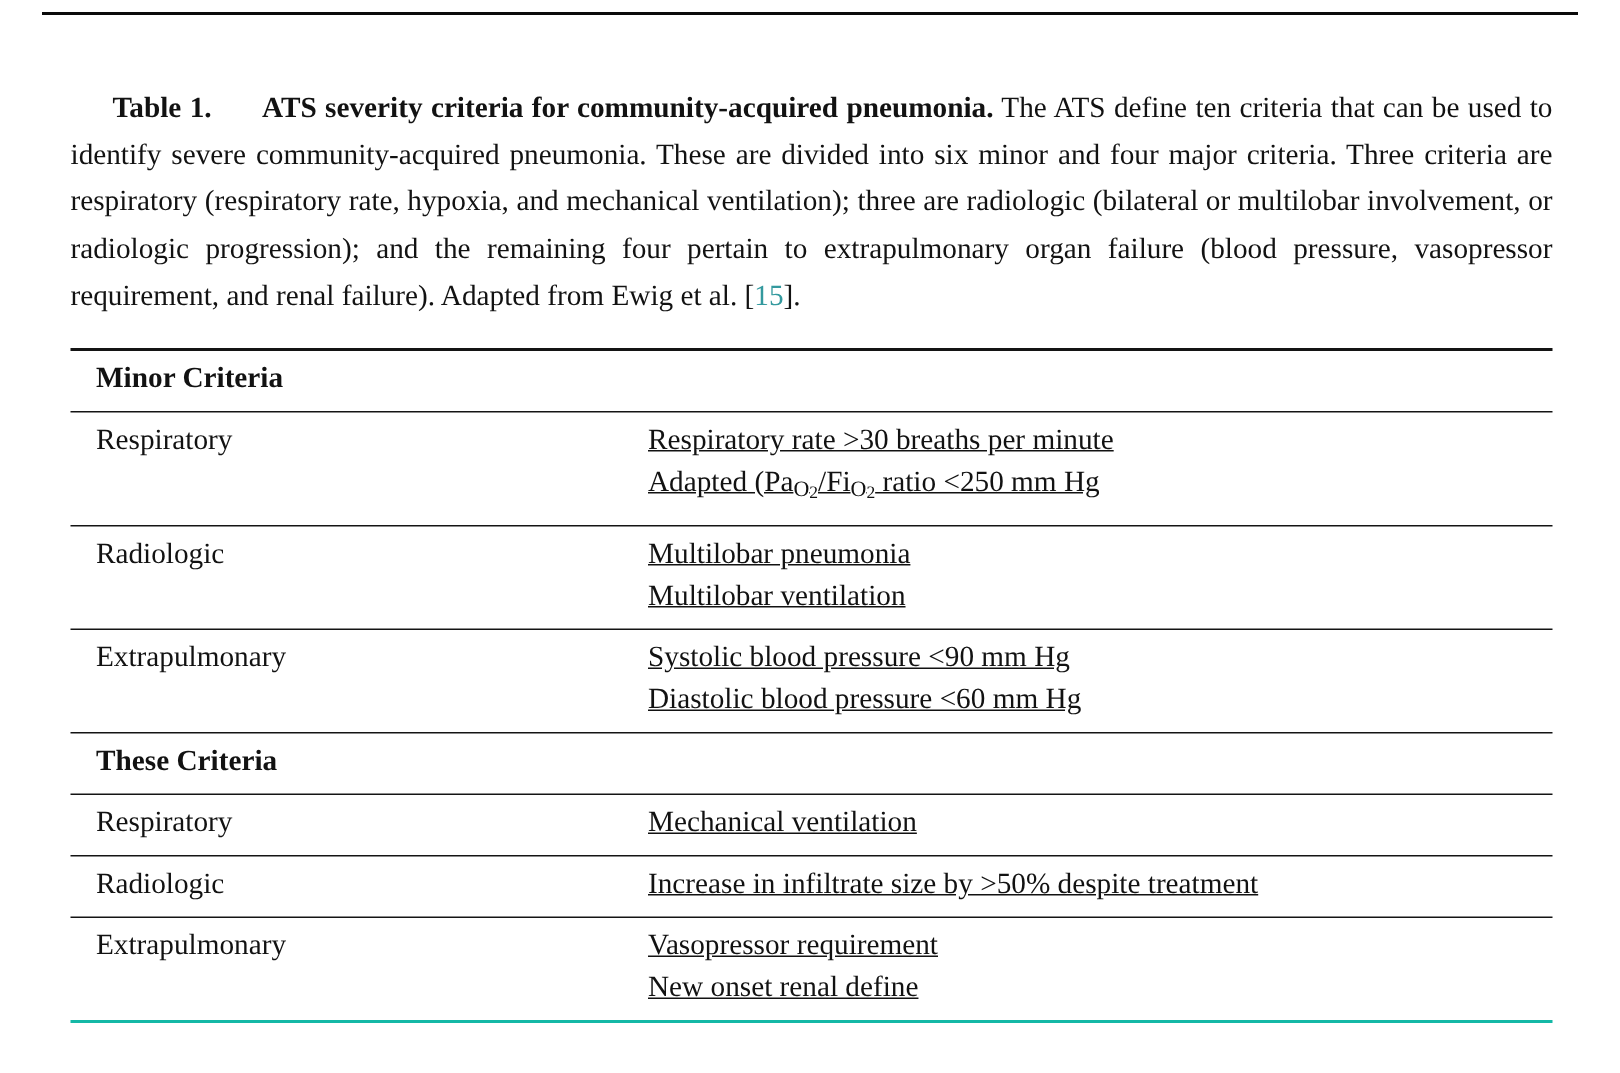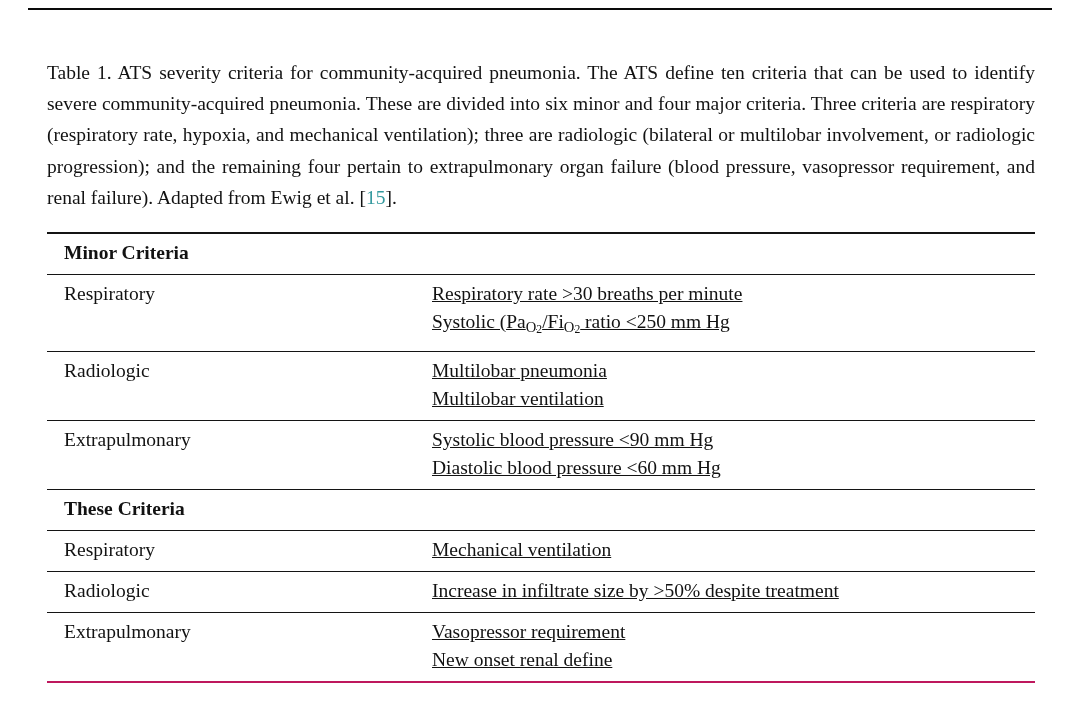--- a/index.html
+++ b/index.html
@@ -19,25 +19,25 @@
     width: 1024px;
     border-top: 2px solid #0a0a0a;
   }
   .sheet { padding: 57px 45px 0 47px; }
   .caption {
     font-size: 19.5px;
     line-height: 31.2px;
     text-align: justify;
     margin-bottom: 19px;
   }
-  .caption .bold { font-weight: normal; }
+  .caption .bold { font-weight: bold; margin-left: 28px; }
   .cite { text-decoration: none; cursor: pointer; }
   .crit-table {
     border-top: 2px solid #141414;
-    border-bottom: 2px solid #be185d;
+    border-bottom: 2px solid #14b8a6;
     font-size: 19.5px;
   }
   .t-row {
     display: grid;
     grid-template-columns: 385px 1fr;
     padding: 5px 0 7px 0;
     line-height: 28px;
   }
   .t-row + .t-row { border-top: 1.5px solid #141414; }
   .t-header .cell { font-weight: bold; }
@@ -57,21 +57,21 @@
 
   <div class="crit-table" id="criteria-table">
       <div class="t-row t-header">
         <div class="cell cat">Minor Criteria</div>
         <div class="cell val"></div>
       </div>
       <div class="t-row">
         <div class="cell cat">Respiratory</div>
         <div class="cell val">
           <div class="line">Respiratory rate &gt;30 breaths per minute</div>
-          <div class="line"><span>Systolic (Pa</span><span class="sub">O</span><span class="sub2">2</span><span>/Fi</span><span class="sub">O</span><span class="sub2">2</span><span> ratio &lt;250 mm Hg</span></div>
+          <div class="line"><span>Adapted (Pa</span><span class="sub">O</span><span class="sub2">2</span><span>/Fi</span><span class="sub">O</span><span class="sub2">2</span><span> ratio &lt;250 mm Hg</span></div>
         </div>
       </div>
       <div class="t-row">
         <div class="cell cat">Radiologic</div>
         <div class="cell val">
           <div class="line">Multilobar pneumonia</div>
           <div class="line">Multilobar ventilation</div>
         </div>
       </div>
       <div class="t-row">

